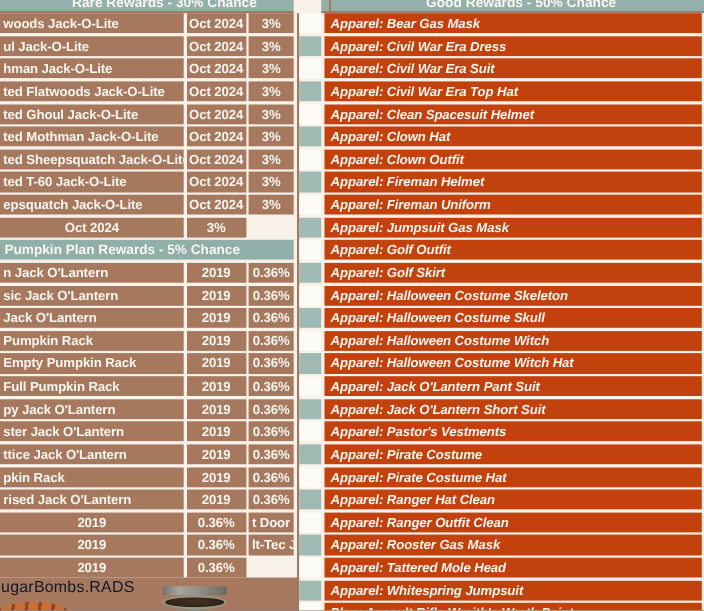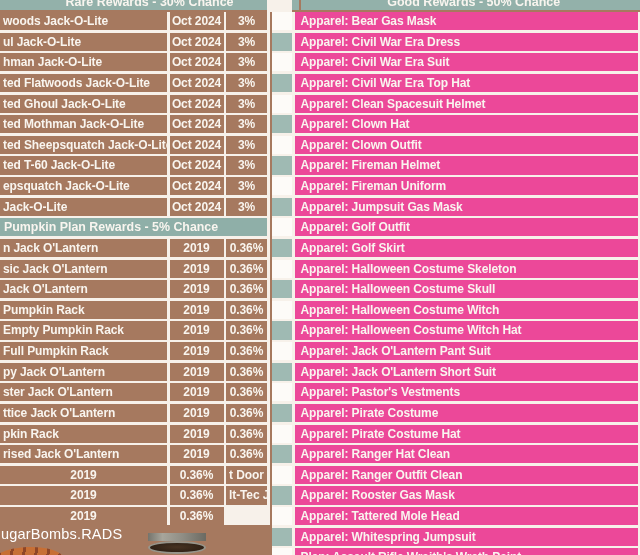--- a/index.html
+++ b/index.html
@@ -34,27 +34,27 @@
 
   
   #right-table{
     position:absolute;left:272px;top:12px;width:368px;
     display:grid;grid-template-columns:20px 343px;
     gap:2.5px;background:#f7f1ea;
   }
   .strip{height:18.14px;}
   .strip.even{background:#fdfbf8;}
   .strip.odd{background:#9fbab3;}
-  .rcell{background:#ec4899;height:18.14px;display:flex;align-items:center;
+  .rcell{background:#c2410c;height:18.14px;display:flex;align-items:center;
     color:#f9f5ef;font-weight:bold;font-size:12px;letter-spacing:-0.1px;
-    padding-left:6px;white-space:nowrap;overflow:hidden;}
+    padding-left:6px;white-space:nowrap;overflow:hidden;font-style:italic;}
 
   
   #watermark{position:absolute;left:1px;top:526px;font-size:14.5px;
-    color:#ffffff;letter-spacing:0.2px;}
+    color:#0f172a;letter-spacing:0.2px;}
   #pumpkin-fragment{position:absolute;left:-10px;top:547px;width:74px;height:16px;
     background:repeating-linear-gradient(100deg,#c76f35 0 9px,#8f4526 9px 12px);
     border-radius:55% 55% 0 0 / 100% 100% 0 0;transform:rotate(-3deg);}
   #canister{position:absolute;left:148px;top:538px;width:58px;height:17px;}
   #canister .top{width:58px;height:13px;box-sizing:border-box;
     background:radial-gradient(ellipse at 50% 45%,#483322 0%,#2e2015 75%);
     border:2px solid #97958b;border-radius:50%;}
   #canister .body{width:58px;height:8px;margin-top:-5px;
     background:linear-gradient(90deg,#75746c,#a7a59b 25%,#8f8d84 60%,#6b6a62);}
 </style>
@@ -101,21 +101,20 @@
   <div class="cell center">3%</div>
 
   <div class="cell name">ted T-60 Jack-O-Lite</div>
   <div class="cell center">Oct 2024</div>
   <div class="cell center">3%</div>
 
   <div class="cell name">epsquatch Jack-O-Lite</div>
   <div class="cell center">Oct 2024</div>
   <div class="cell center">3%</div>
 
-  <div class="cell name">Jack-O-Lite</div>
   <div class="cell center">Oct 2024</div>
   <div class="cell center">3%</div>
 
   <div class="section-header">Pumpkin Plan Rewards - 5% Chance</div>
 
   <div class="cell name">n Jack O'Lantern</div>
   <div class="cell center">2019</div>
   <div class="cell center">0.36%</div>
 
   <div class="cell name">sic Jack O'Lantern</div>

